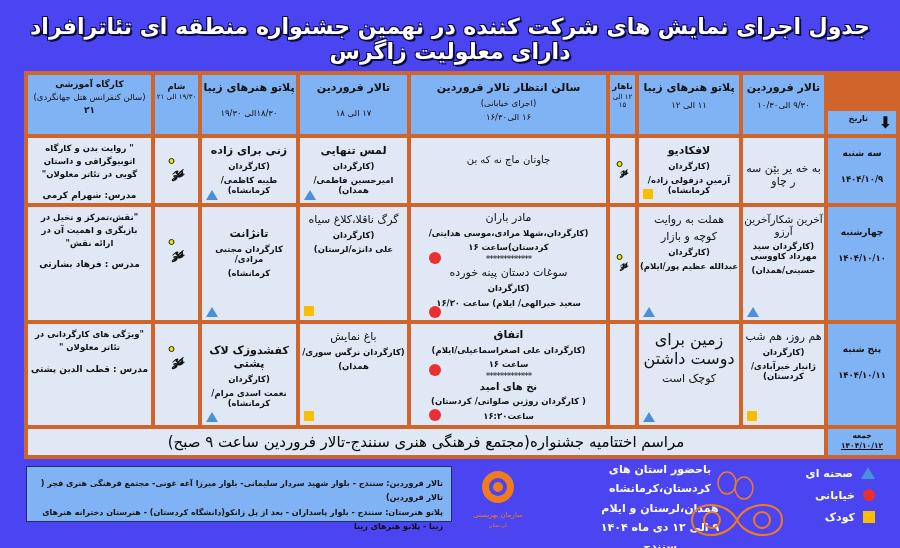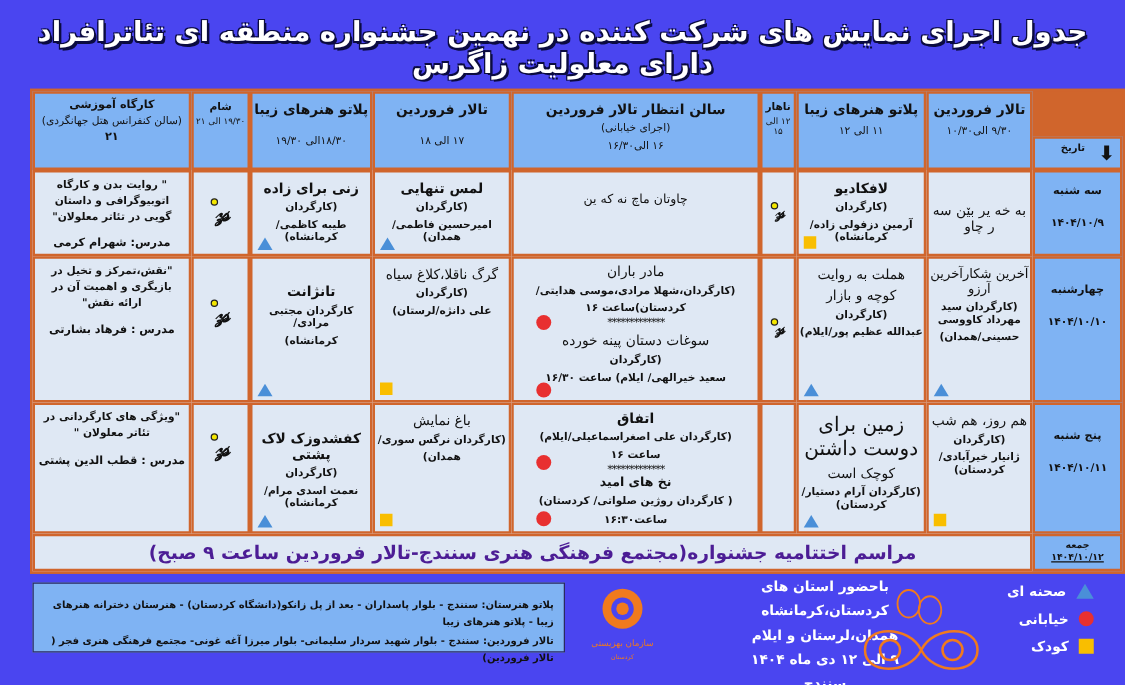--- a/index.html
+++ b/index.html
@@ -57,21 +57,21 @@
   .logo-mark {
     position: absolute; left: 50%; top: 50%; transform: translate(-50%, -50%);
     font-family: "DejaVu Serif", serif; font-style: italic; font-weight: bold;
     font-size: 18px; color: #111; letter-spacing: -3px;
   }
   .logo-mark .dot { position: absolute; top: -2px; left: -4px; width: 6px; height: 6px; border-radius: 50%; background: #f3e600; border: 1px solid #222; }
   .arrow-left { font-size: 16px; font-weight: bold; margin-top: 0; line-height: 14px; }
   .closing {
     position: absolute; left: 0; top: 354px; width: 800px; height: 30px;
     background: #dfe8f4; border: 2px solid #d0652c;
-    text-align: center; font-weight: bold; font-size: 15px; line-height: 26px; color: #4c1d95;
+    text-align: center; font-weight: normal; font-size: 15px; line-height: 26px; color: #000000;
   }
   .addr-box {
     position: absolute; left: 26px; top: 466px; width: 426px; height: 56px;
     background: #7fb3f3; border: 1px solid #2a2a60;
     font-size: 8px; font-weight: bold; color: #111; padding: 10px 8px 0 8px; line-height: 1.8;
   }
   .center-text {
     position: absolute; left: 560px; top: 460px; width: 240px; text-align: center;
     color: #fff; font-weight: bold; font-size: 11px; line-height: 1.75;
   }
@@ -230,21 +230,20 @@
   </div>
   <div class="cell body-cell" style="left:715px;top:249px;width:85px;height:105px;">
     <div class="play-title" style="font-weight:normal;">هم روز، هم شب</div>
     <div class="play-line">(کارگردان</div>
     <div class="play-line">ژانیار خیرآبادی/ کردستان)</div>
     <div class="marker-sq"></div>
   </div>
   <div class="cell body-cell" style="left:611px;top:249px;width:104px;height:105px;">
     <div class="play-title" style="font-weight:normal;font-size:16px;">زمین برای دوست داشتن</div>
     <div class="play-title" style="font-weight:normal;margin-top:4px;">کوچک است</div>
-    <div class="play-line">(کارگردان آرام دستیار/ کردستان)</div>
     <div class="marker-tri"></div>
   </div>
   <div class="cell body-cell" style="left:582px;top:249px;width:29px;height:105px;"></div>
   <div class="cell body-cell" style="left:383px;top:249px;width:199px;height:105px;">
     <div class="play-title" style="margin-top:4px;">اتفاق</div>
     <div class="play-line">(کارگردان علی اصغراسماعیلی/ایلام)</div>
     <div class="play-line">ساعت ۱۶</div>
     <div class="stars">*************</div>
     <div class="play-title" style="margin-top:0;font-size:10px;">نخ های امید</div>
     <div class="play-line">( کارگردان روژین صلواتی/ کردستان)</div>
@@ -273,22 +272,22 @@
   </div>
 
   <div class="cell day" style="left:800px;top:354px;width:72px;height:30px;">
     <div style="font-size:7.5px;font-weight:bold;margin-top:2px;">جمعه</div>
     <div style="font-size:7.5px;font-weight:bold;margin-top:1px;text-decoration:underline;">۱۴۰۴/۱۰/۱۲</div>
   </div>
   <div class="closing">مراسم اختتامیه جشنواره(مجتمع فرهنگی هنری سنندج-تالار فروردین ساعت ۹ صبح)</div>
 </div>
 
 <div class="addr-box">
+  <div>تالار فروردین: سنندج - بلوار شهید سردار سلیمانی- بلوار میرزا آغه غونی- مجتمع فرهنگی هنری فجر ( تالار فروردین)</div>
   <div>پلاتو هنرستان: سنندج - بلوار پاسداران - بعد از پل زانکو(دانشگاه کردستان) - هنرستان دخترانه هنرهای زیبا - پلاتو هنرهای زیبا</div>
-  <div>تالار فروردین: سنندج - بلوار شهید سردار سلیمانی- بلوار میرزا آغه غونی- مجتمع فرهنگی هنری فجر ( تالار فروردین)</div>
 </div>
 
 <svg class="org-logo" viewBox="0 0 60 70">
   <g fill="#f07a1e">
     <circle cx="30" cy="22" r="16"></circle>
   </g>
   <circle cx="30" cy="22" r="9" fill="#4a45f0"></circle>
   <circle cx="30" cy="22" r="5" fill="#f07a1e"></circle>
   <text x="30" y="52" text-anchor="middle" font-size="7" fill="#f07a1e" font-family="DejaVu Sans, sans-serif">سازمان بهزیستی</text>
   <text x="30" y="62" text-anchor="middle" font-size="5" fill="#f07a1e" font-family="DejaVu Sans, sans-serif">کردستان</text>

